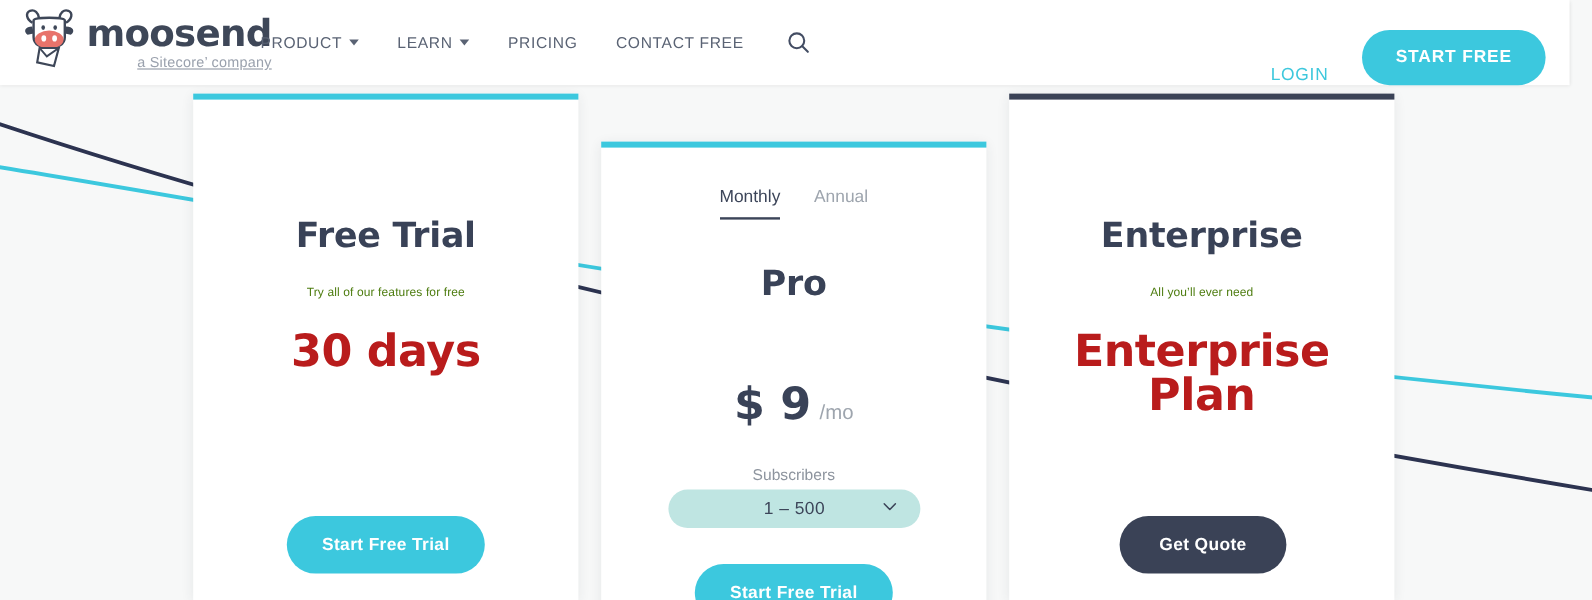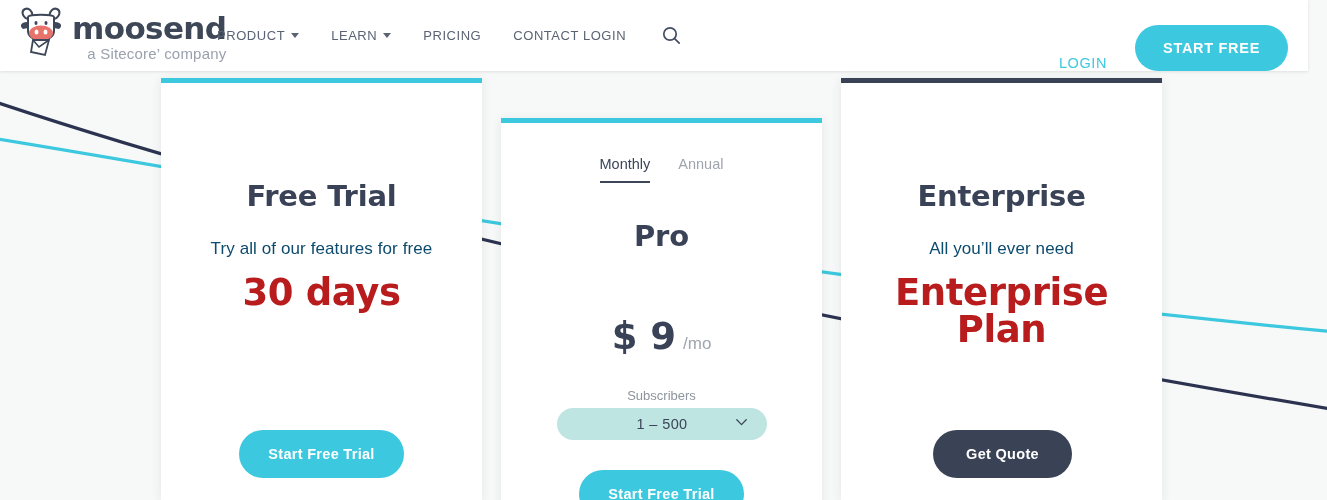--- a/index.html
+++ b/index.html
@@ -60,25 +60,26 @@
   }
   .logo-word {
     font-size: 31px;
     font-weight: 700;
     color: #3e4758;
     letter-spacing: -0.6px;
     line-height: 32px;
     font-family: "DejaVu Sans", sans-serif;
   }
   .logo-tag {
-    font-size: 15px;
+    font-size: 12px;
     color: #9aa1ad;
     letter-spacing: 0.2px;
     text-align: right;
     margin-top: 1px;
+    text-decoration: underline;
   }
 
   .nav {
     position: absolute;
     left: 217px;
     top: 0;
     height: 71px;
     display: flex;
     align-items: center;
     gap: 0px;
@@ -168,22 +169,22 @@
   .card-ent    { left: 841px; }
 
   .plan-title {
     font-size: 29px;
     font-weight: 700;
     color: #394257;
     letter-spacing: -0.2px;
     font-family: "DejaVu Sans", sans-serif;
   }
   .plan-sub {
-    font-size: 17px;
-    color: #0c4a6e;
+    font-size: 10px;
+    color: #4d7c0f;
     letter-spacing: 0.1px;
   }
   .plan-big {
     font-size: 37px;
     font-weight: 700;
     color: #b91c1c;
     letter-spacing: -0.4px;
     line-height: 37px;
     font-family: "DejaVu Sans", sans-serif;
   }
@@ -331,21 +332,21 @@
         <span class="caret"></span>
       </div>
       <div class="nav-item">
         <span>LEARN</span>
         <span class="caret"></span>
       </div>
       <div class="nav-item">
         <span>PRICING</span>
       </div>
       <div class="nav-item">
-        <span>CONTACT LOGIN</span>
+        <span>CONTACT FREE</span>
       </div>
       <div class="search-btn">
         <svg width="19" height="19" viewBox="0 0 19 19">
           <circle cx="8" cy="8" r="6.2" fill="none" stroke="#434d63" stroke-width="1.7"></circle>
           <line x1="12.6" y1="12.6" x2="17.2" y2="17.2" stroke="#434d63" stroke-width="1.7" stroke-linecap="round"></line>
         </svg>
       </div>
     </nav>
 
     <div class="header-right">

